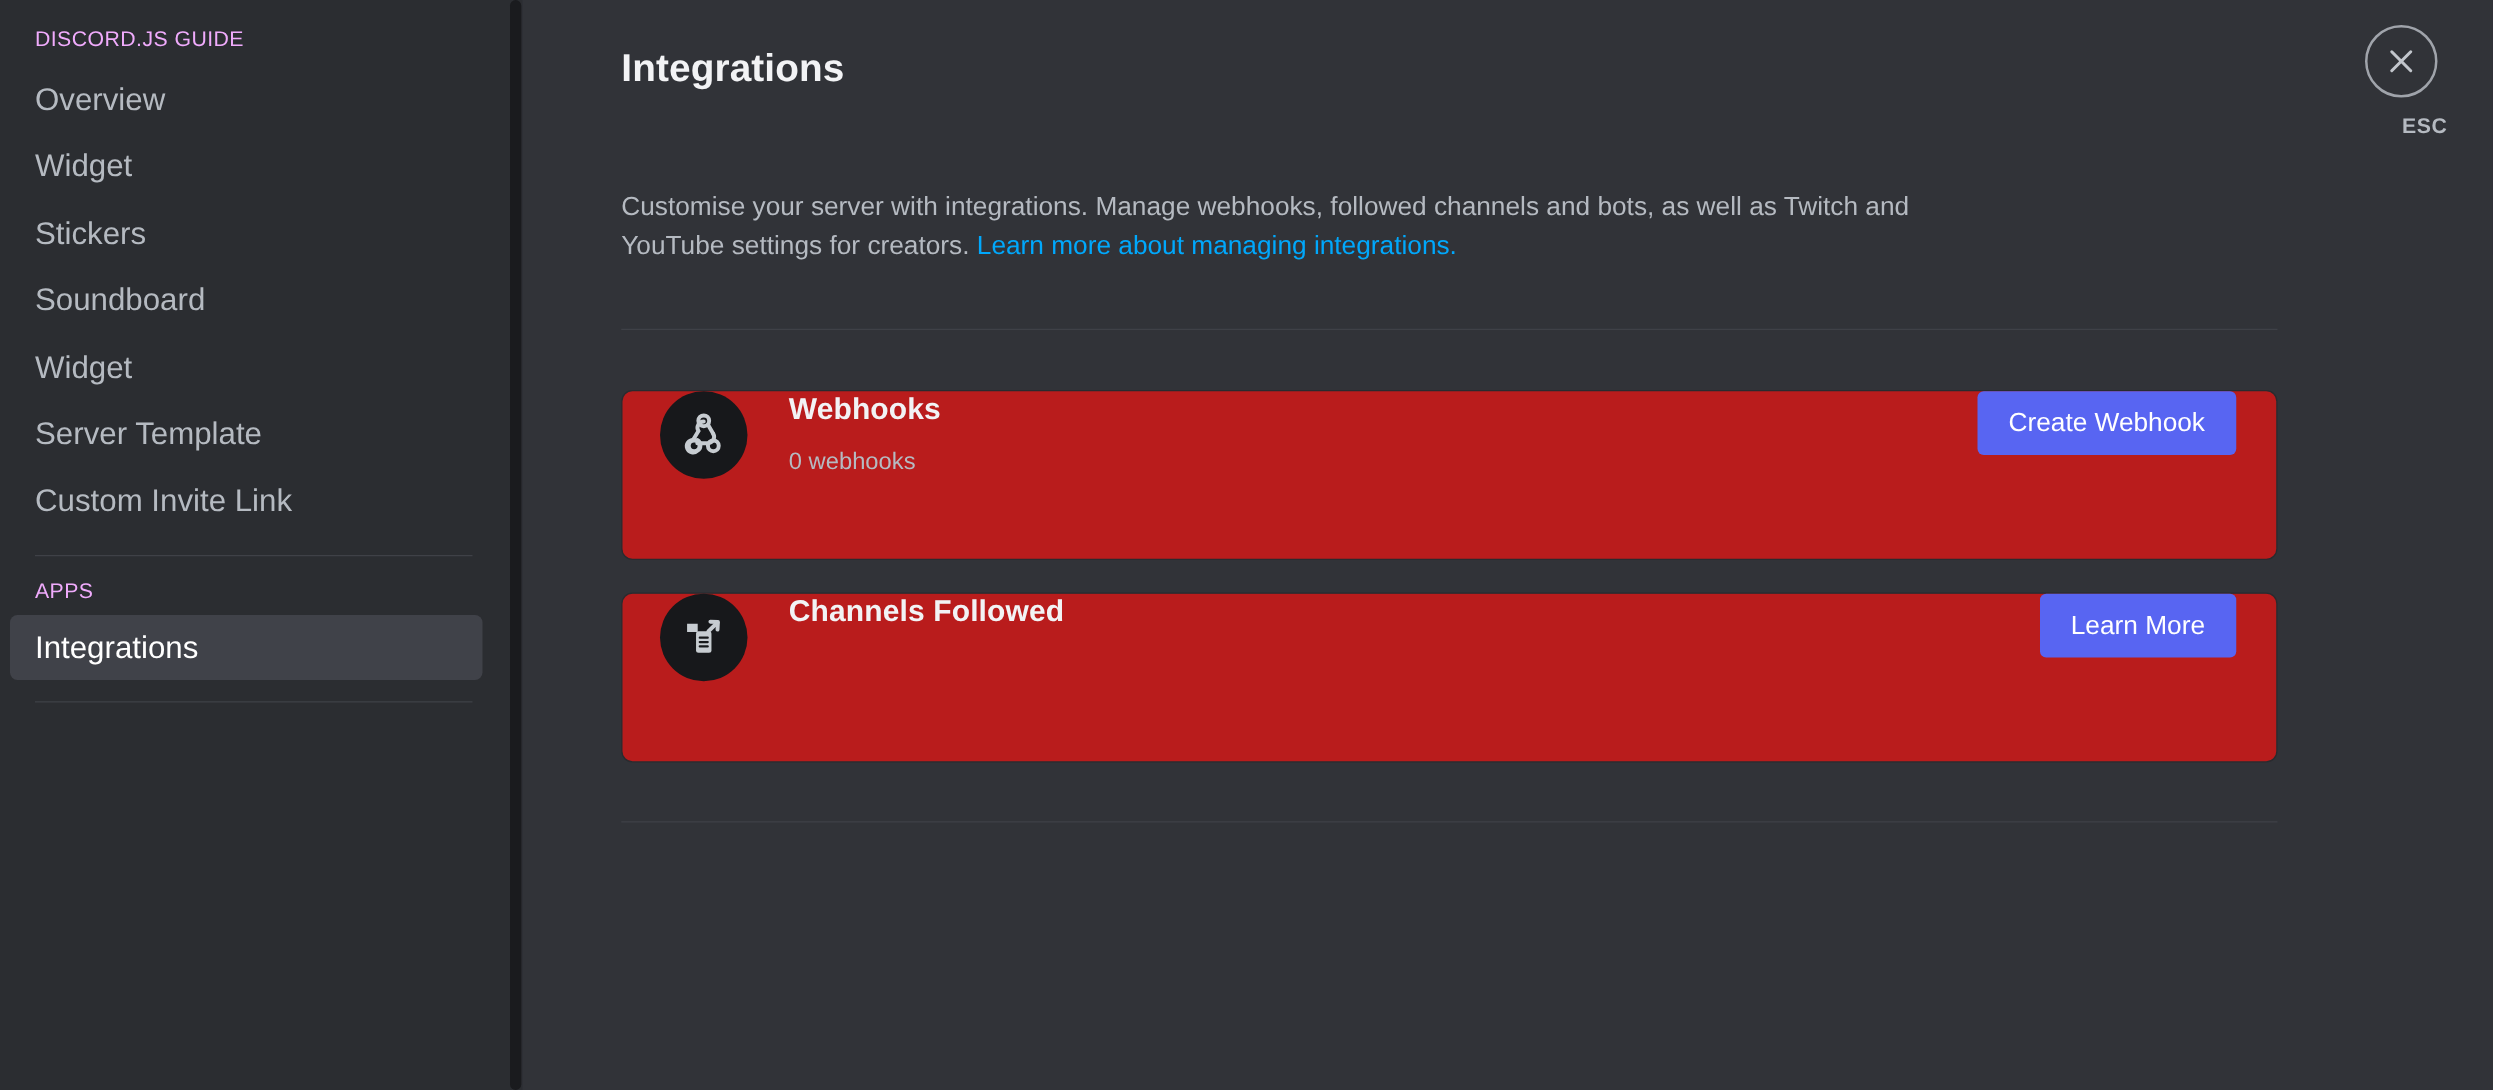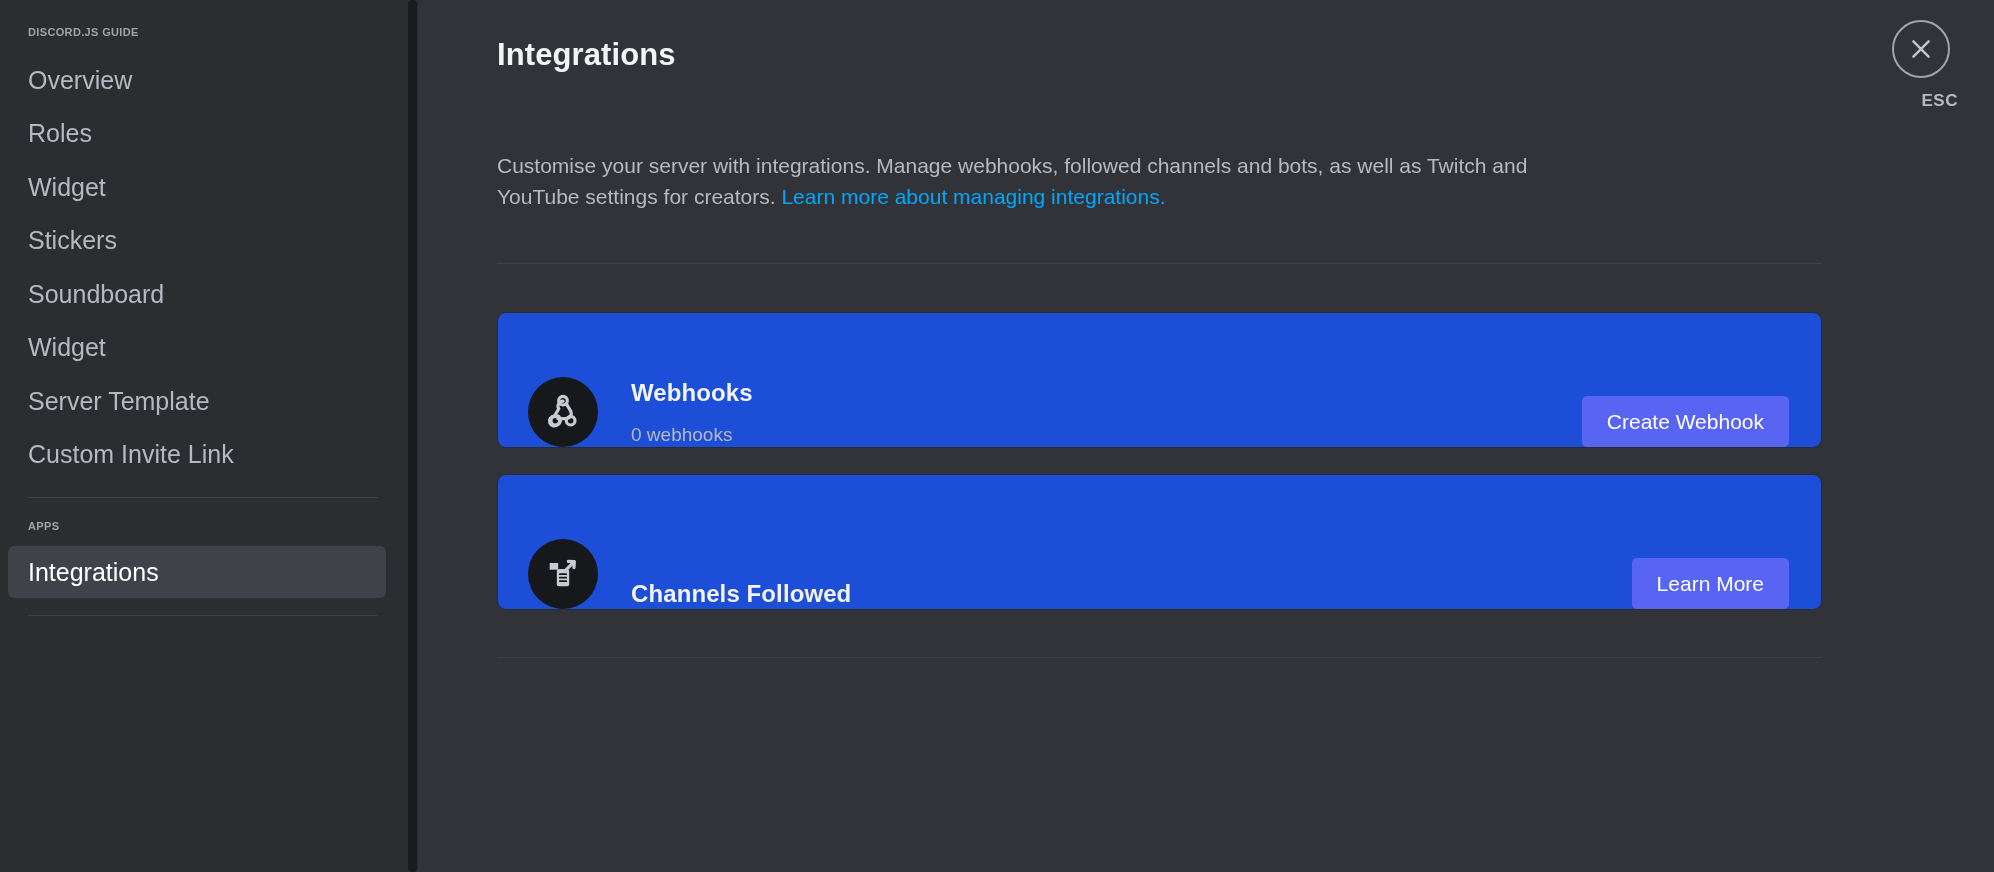--- a/index.html
+++ b/index.html
@@ -37,24 +37,24 @@
     height: 872px;
     padding: 0 0 0 0;
     overflow: hidden;
   }
 
   .sidebar-inner {
     padding: 0px 18px 0 8px;
   }
 
   .sb-header {
-    font-size: 11px;
-    font-weight: bold;
+    font-size: 17px;
+    font-weight: normal;
     letter-spacing: 0.35px;
-    color: #a3a3a3;
+    color: #f0abfc;
     padding: 22px 0 10px 20px;
     text-transform: uppercase;
     line-height: 20px;
   }
 
   .sb-item {
     display: block;
     font-size: 25px;
     color: #b5bac1;
     line-height: 30px;
@@ -141,26 +141,26 @@
 
   .hr {
     height: 1px;
     background: #3f4147;
     margin-top: 51px;
   }
 
   
   .card {
     margin-top: 48px;
-    background: #1d4ed8;
+    background: #b91c1c;
     border: 1px solid #292b2f;
     border-radius: 9px;
     height: 136px;
     display: flex;
-    align-items: flex-end;
+    align-items: flex-start;
     padding: 0 32px 0 30px;
   }
   .card + .card { margin-top: 26px; }
 
   .card-icon {
     width: 70px;
     height: 70px;
     min-width: 70px;
     border-radius: 50%;
     background: #17181b;
@@ -240,21 +240,20 @@
 
 <div class="app">
 
   <div class="sidebar-wrap">
     <div class="sidebar">
       <div class="sidebar-inner">
 
         <div class="sb-header">DISCORD.JS GUIDE</div>
 
         <div class="sb-item">Overview</div>
-        <div class="sb-item">Roles</div>
         <div class="sb-item">Widget</div>
         <div class="sb-item">Stickers</div>
         <div class="sb-item">Soundboard</div>
         <div class="sb-item">Widget</div>
         <div class="sb-item">Server Template</div>
         <div class="sb-item">Custom Invite Link</div>
 
         <div class="sb-divider"></div>
 
         <div class="sb-header" style="padding-top:4px;padding-bottom:8px;">APPS</div>

